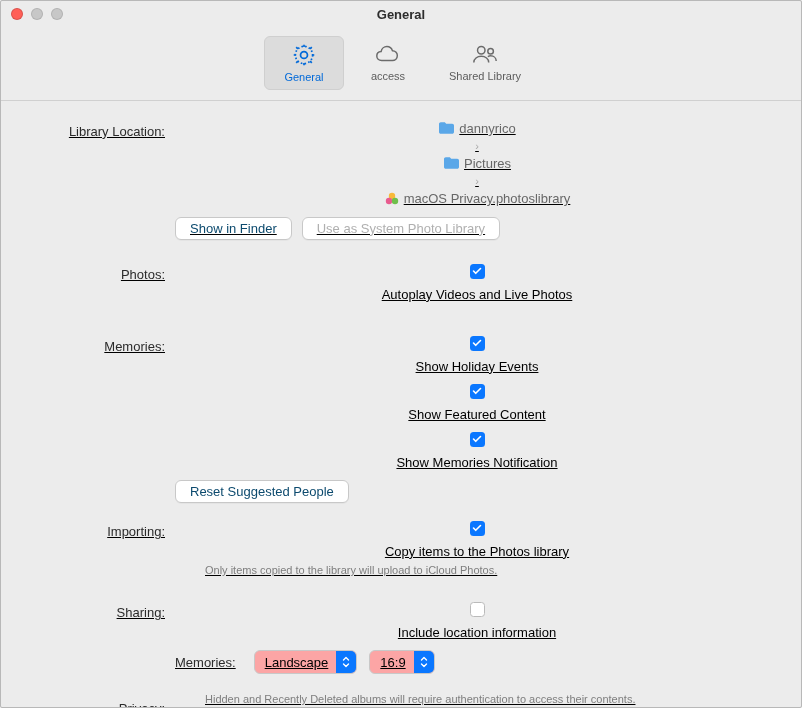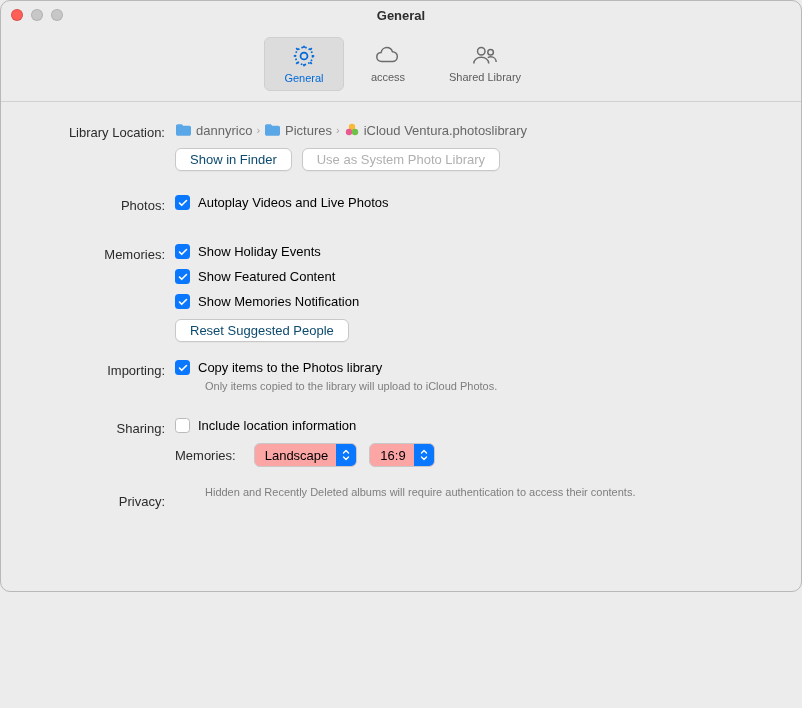--- a/index.html
+++ b/index.html
@@ -6,23 +6,23 @@
     body {
       font-family: -apple-system, "Helvetica Neue", Helvetica, Arial, sans-serif;
       font-size: 13px;
       background: #ececec;
       width: 802px;
       height: 708px;
       overflow: hidden;
     }
     .window {
       width: 802px;
-      height: 592px;
+      height: 708px;
       background: #ececec;
-      border-radius: 10px;
+      border-radius: 2px;
       border: 1px solid #b8b8b8;
       display: flex;
       flex-direction: column;
       overflow: hidden;
     }
     .titlebar {
       height: 28px;
       display: flex;
       align-items: center;
       padding: 0 10px;
@@ -64,20 +64,21 @@
     .toolbar-item.selected {
       background: #dcdcdc;
       border: 1px solid #cfcfcf;
       color: #0069d9;
     }
     .toolbar-item .icon { width: 28px; height: 24px; display: flex; align-items: center; justify-content: center; }
     .toolbar-item .label { font-size: 11px; }
     .content {
       padding: 20px 22px 10px 30px;
       overflow: auto;
+      text-decoration: underline;
     }
     .row {
       display: flex;
       align-items: flex-start;
       margin-bottom: 4px;
     }
     .row-label {
       width: 144px;
       text-align: right;
       padding-right: 10px;
@@ -85,20 +86,21 @@
       padding-top: 3px;
     }
     .row-content {
       flex: 1;
     }
     .breadcrumb {
       display: flex;
       align-items: center;
       gap: 4px;
       flex-wrap: wrap;
+      flex-direction: column;
     }
     .crumb {
       display: flex;
       align-items: center;
       gap: 4px;
       color: #676767;
     }
     .chev { color: #a8a8a8; font-size: 11px; }
     .folder-icon { width: 17px; height: 14px; }
     .photos-icon { width: 16px; height: 16px; }
@@ -114,20 +116,21 @@
       box-shadow: 0 1px 0 rgba(0,0,0,0.03);
       color: #0c4a6e;
     }
     .btn.disabled { color: #b0b0b0; }
     .button-row { display: flex; gap: 10px; margin-top: 10px; }
     .checkbox-row {
       display: flex;
       align-items: center;
       gap: 8px;
       margin-bottom: 10px;
+      flex-direction: column;
     }
     .checkbox {
       width: 15px; height: 15px;
       border-radius: 3.5px;
       display: flex;
       align-items: center;
       justify-content: center;
     }
     .checkbox.checked { background: #0a77ff; }
     .checkbox.unchecked { background: #fff; border: 1px solid #bababa; }
@@ -229,21 +232,21 @@
               </svg>
             <span>Pictures</span>
           </span>
           <span class="chev">›</span>
           <span class="crumb">
             <svg class="photos-icon" viewBox="0 0 16 16">
               <circle cx="8" cy="5" r="3.2" fill="#f8b93a"></circle>
               <circle cx="5" cy="10" r="3.2" fill="#e85b8e"></circle>
               <circle cx="11" cy="10" r="3.2" fill="#6fbf4b"></circle>
             </svg>
-            <span>iCloud Ventura.photoslibrary</span>
+            <span>macOS Privacy.photoslibrary</span>
           </span>
         </div>
         <div class="button-row">
           <div class="btn">Show in Finder</div>
           <div class="btn disabled">Use as System Photo Library</div>
         </div>
       </div>
     </div>
 
     <div class="section-gap"></div>

